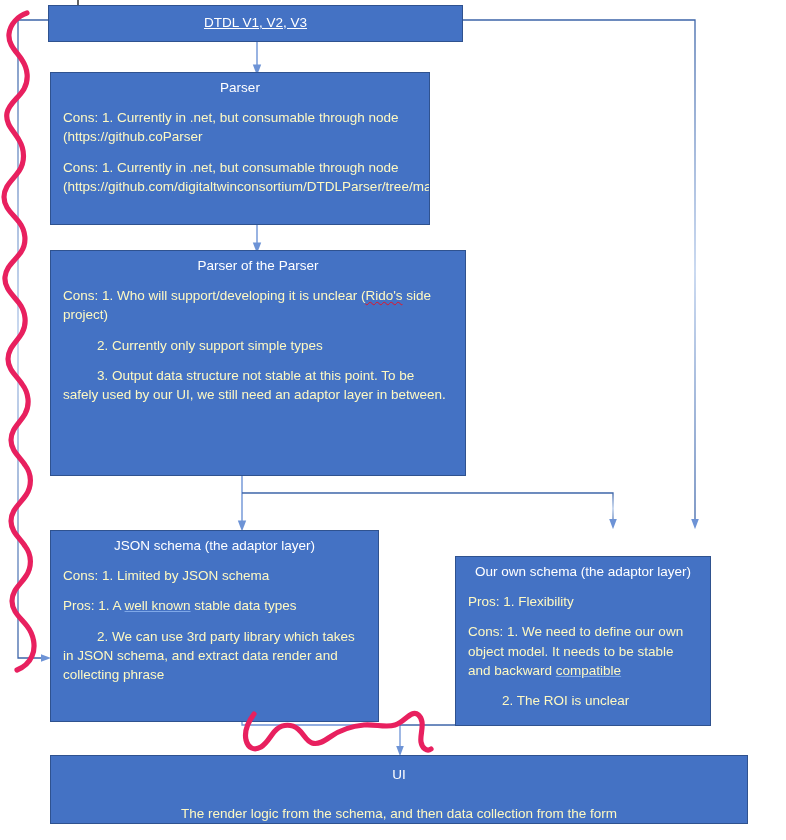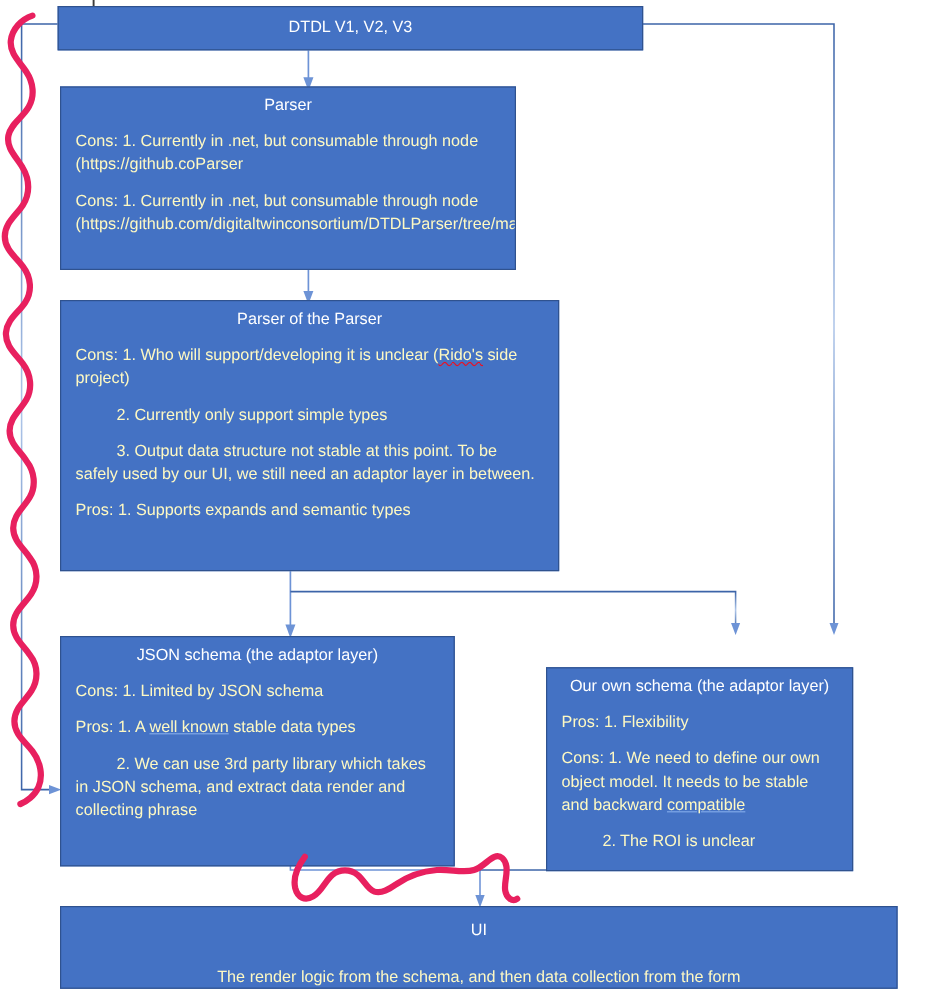--- a/index.html
+++ b/index.html
@@ -67,21 +67,21 @@
   }
   svg.ink {
     position: absolute;
     left: 0;
     top: 0;
     width: 786px;
     height: 840px;
     pointer-events: none;
   }
   
-  #box-dtdl   { left: 48px;  top: 5px;   width: 488px; height: 37px; }
+  #box-dtdl   { left: 48px;  top: 5px;   width: 415px; height: 37px; text-decoration: underline; }
   #box-parser { left: 50px;  top: 72px;  width: 380px; height: 153px; }
   #box-pop    { left: 50px;  top: 250px; width: 416px; height: 226px; }
   #box-json   { left: 50px;  top: 530px; width: 329px; height: 192px; }
   #box-own    { left: 455px; top: 556px; width: 256px; height: 170px; }
   #box-ui     { left: 50px;  top: 755px; width: 698px; height: 69px; }
 
   #box-dtdl .box-title { padding-top: 8px; }
   #box-ui .box-title { padding-top: 10px; }
   #box-ui .box-body { text-align: center; margin-top: 20px; }
   #box-ui .para { margin-top: 14px; }
@@ -133,21 +133,20 @@
       <p class="para">Cons: 1. Currently in .net, but consumable through node (https://github.com/digitaltwinconsortium/DTDLParser/tree/main/samples/DTDLParserJSInteropSample)</p>
     </div>
   </div>
 
   <div class="box" id="box-pop">
     <div class="box-title">Parser of the Parser</div>
     <div class="box-body">
       <p class="para">Cons: 1. Who will support/developing it is unclear (<span class="spell">Rido's</span> side project)</p>
       <p class="para indent">2. Currently only support simple types</p>
       <p class="para indent">3. Output data structure not stable at this point. To be safely used by our UI, we still need an adaptor layer in between.</p>
-      <p class="para">Pros:   1. Supports expands and semantic types</p>
     </div>
   </div>
 
   <div class="box" id="box-json">
     <div class="box-title">JSON schema (the adaptor layer)</div>
     <div class="box-body">
       <p class="para">Cons: 1. Limited by JSON schema</p>
       <p class="para">Pros: 1. A <span class="gram">well known</span> stable data types</p>
       <p class="para indent">2. We can use 3rd party library which takes in JSON schema, and extract data render and collecting phrase</p>
     </div>

